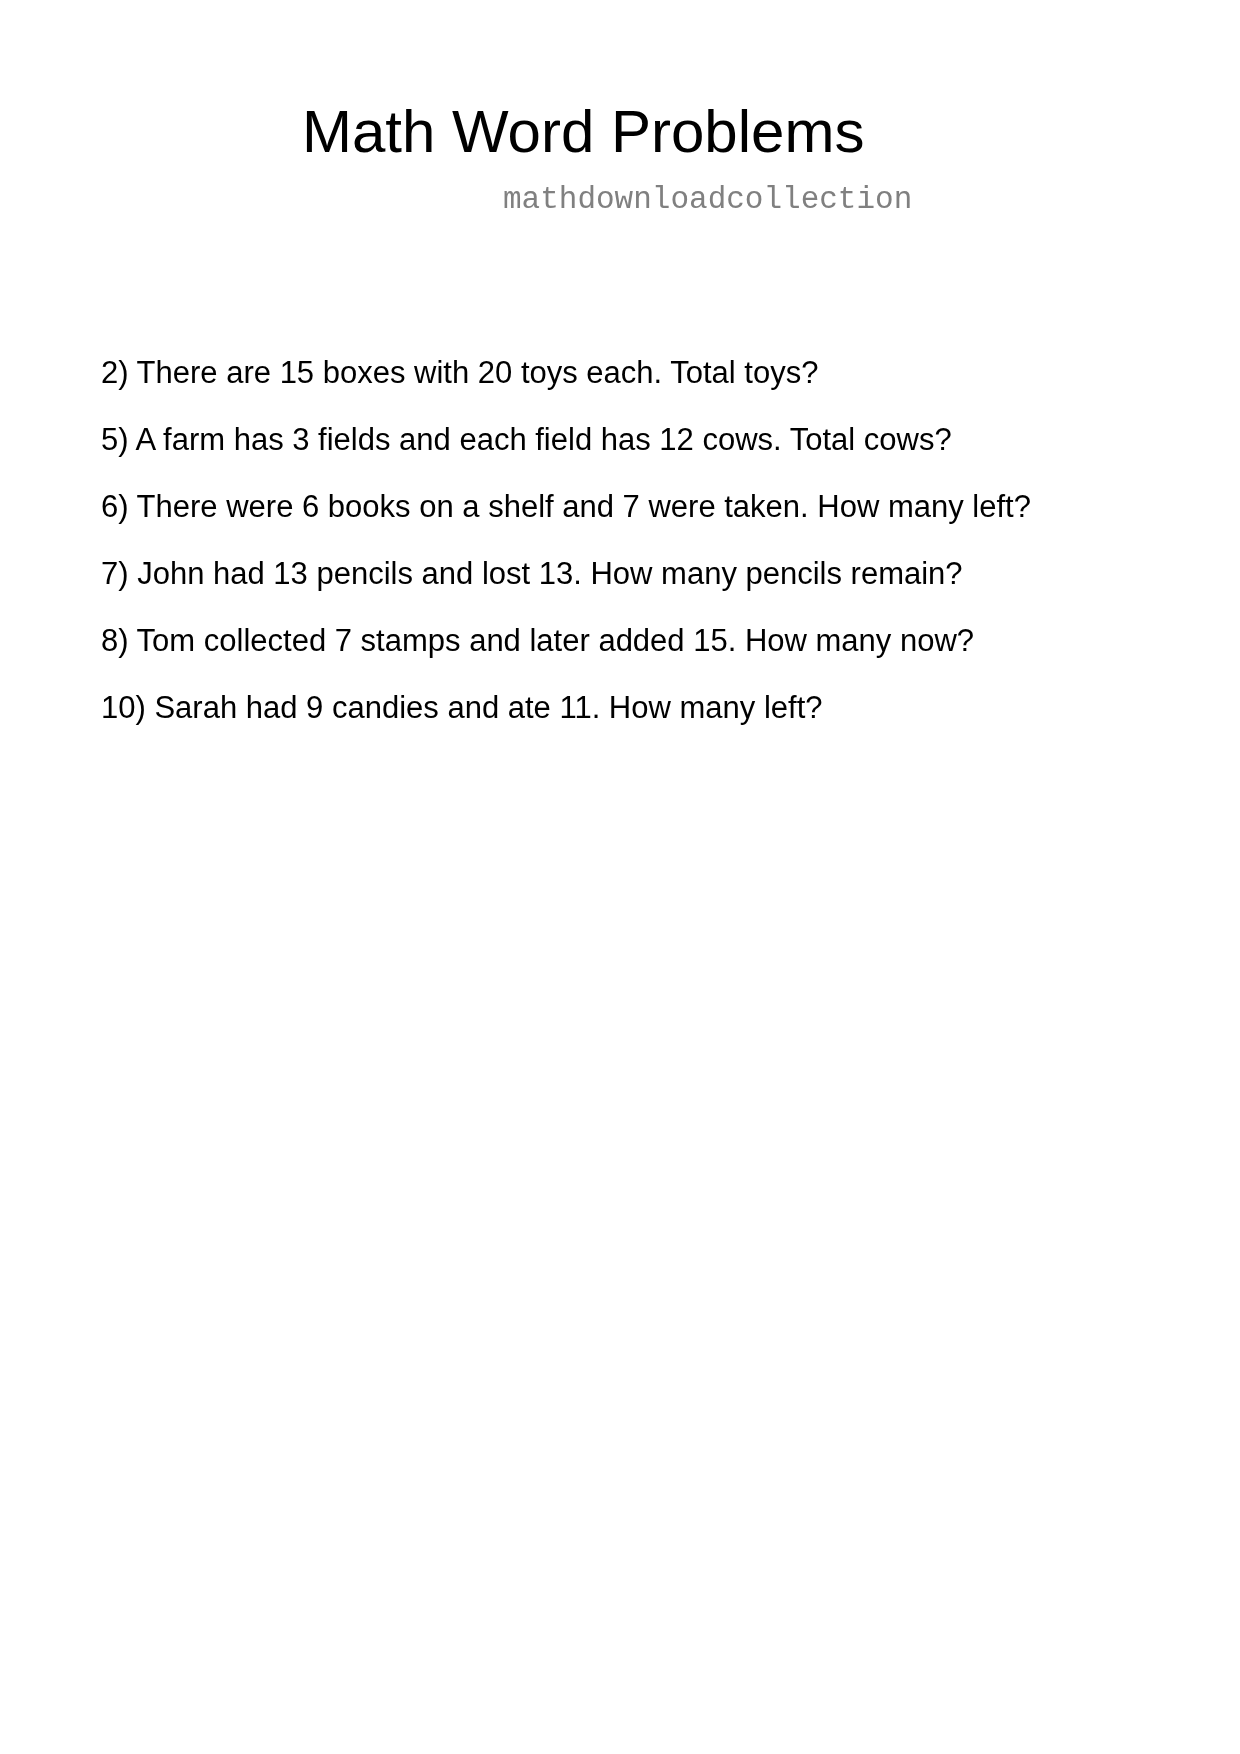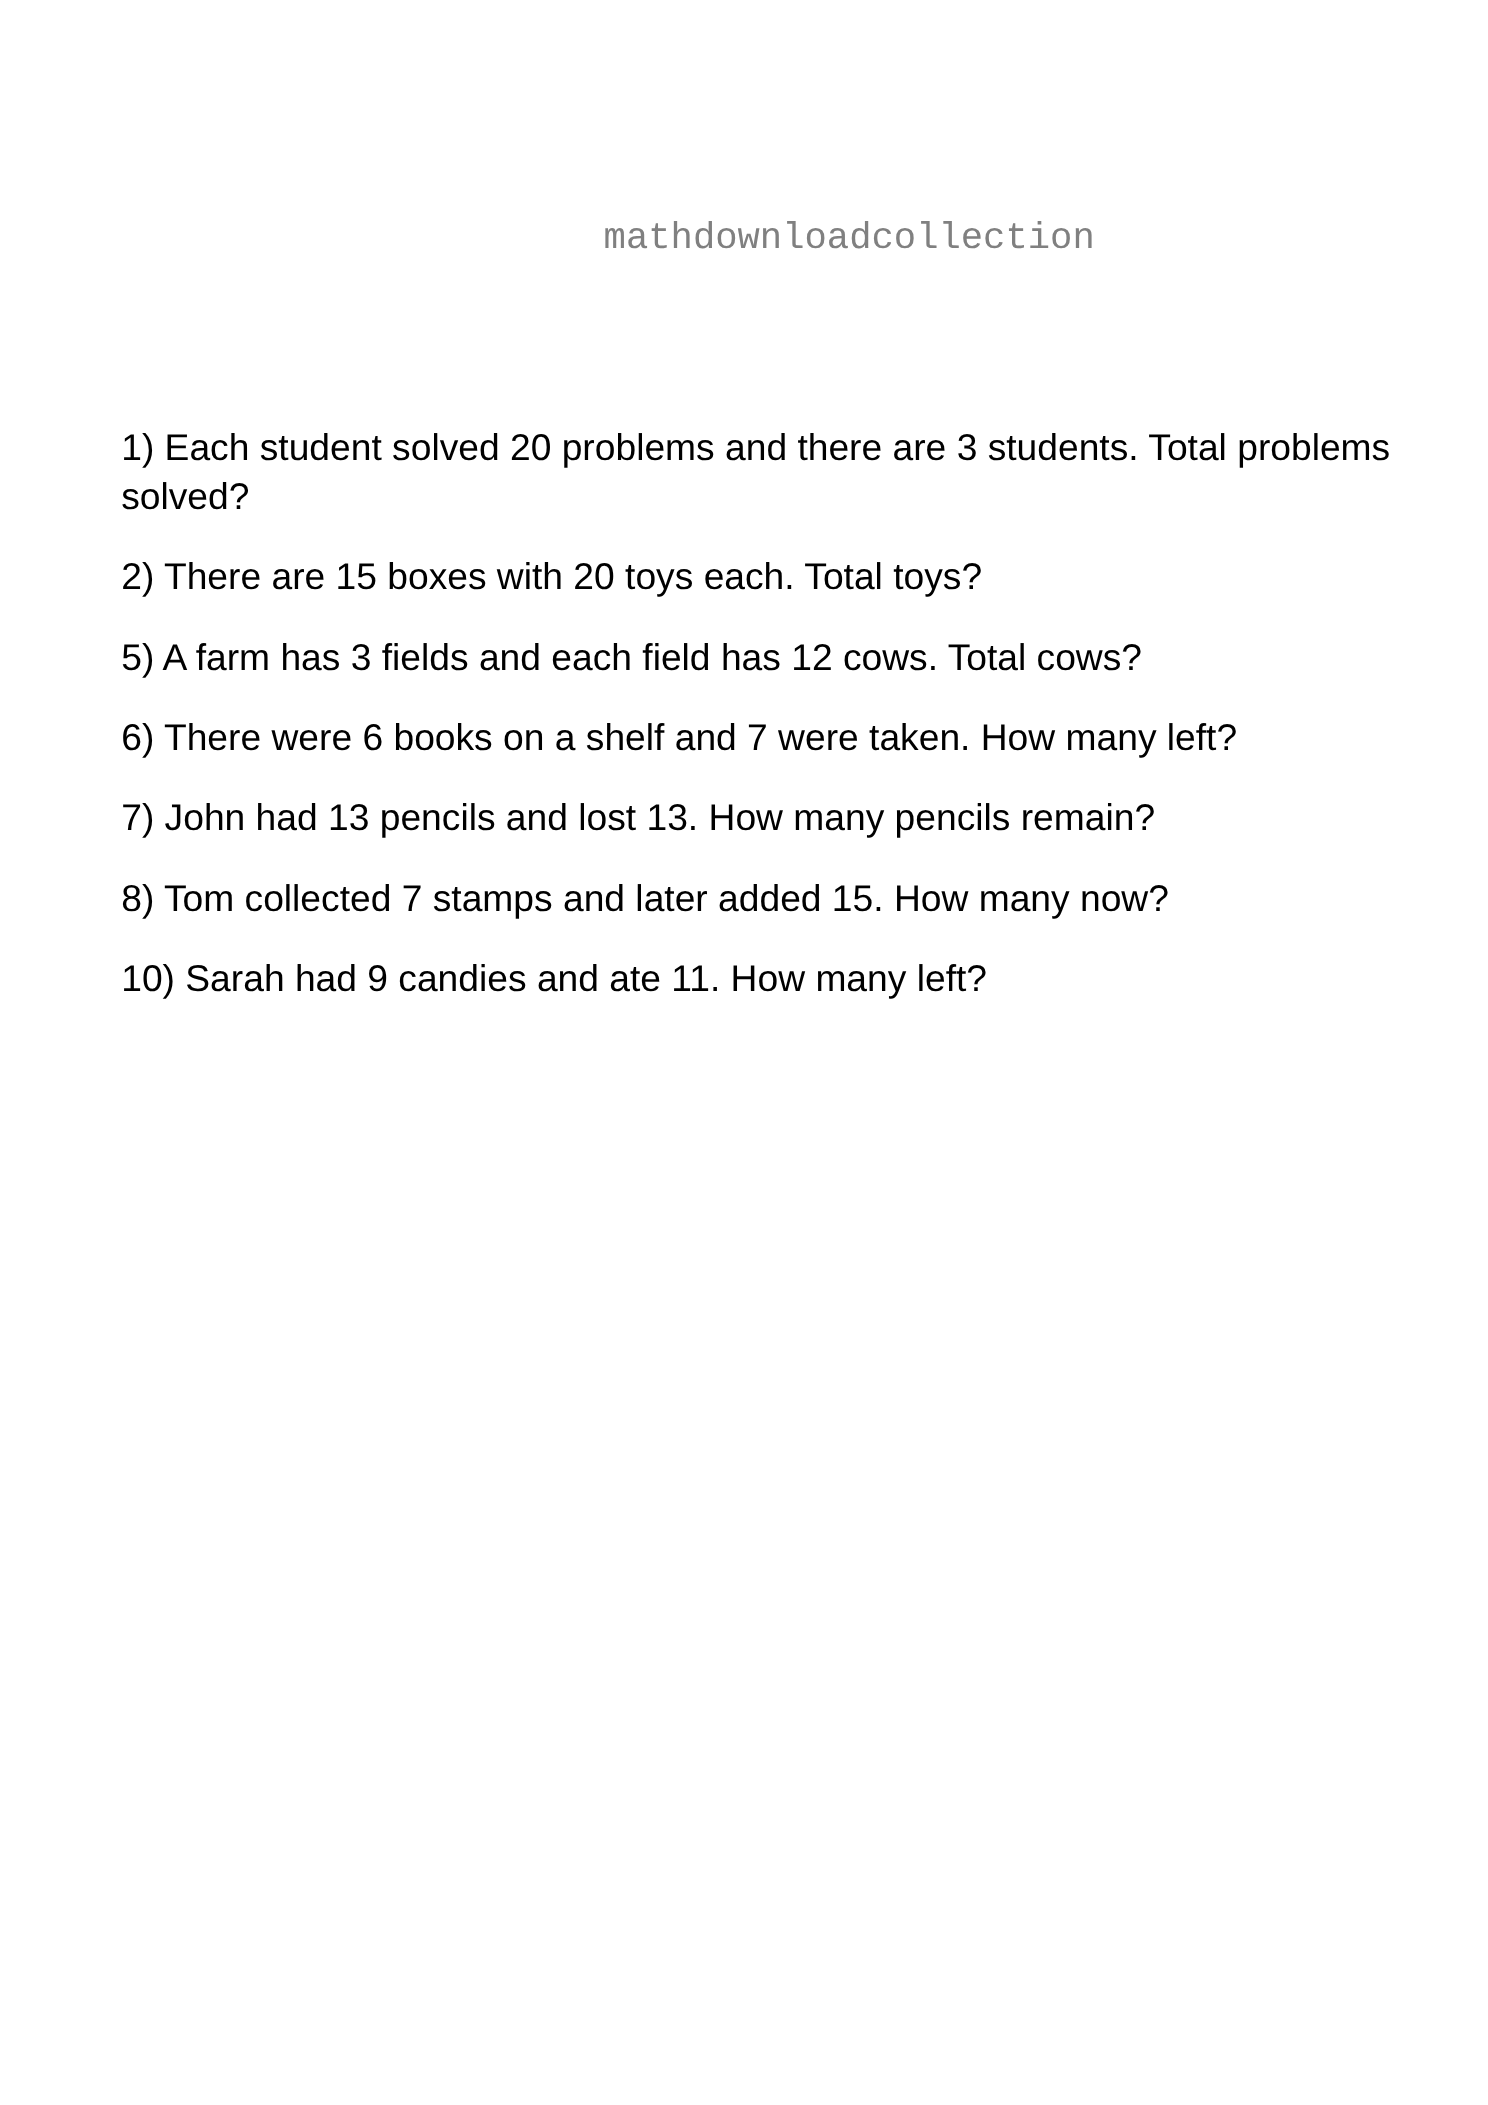--- a/index.html
+++ b/index.html
@@ -58,24 +58,24 @@
       margin: 0 0 26px 0;
       font-size: 31px;
       line-height: 41px;
       color: #000000;
     }
   </style>
 </head>
 <body>
 
 <div class="page">
+  <h1 class="title">Math Word Problems</h1>
   <div class="subtitle">mathdownloadcollection</div>
 
   <ol class="problems">
-    <li class="problem">1) Each student solved 20 problems and there are 3 students. Total problems solved?</li>
     <li class="problem">2) There are 15 boxes with 20 toys each. Total toys?</li>
     <li class="problem">5) A farm has 3 fields and each field has 12 cows. Total cows?</li>
     <li class="problem">6) There were 6 books on a shelf and 7 were taken. How many left?</li>
     <li class="problem">7) John had 13 pencils and lost 13. How many pencils remain?</li>
     <li class="problem">8) Tom collected 7 stamps and later added 15. How many now?</li>
     <li class="problem">10) Sarah had 9 candies and ate 11. How many left?</li>
   </ol>
 </div>
 
 </body></html>

